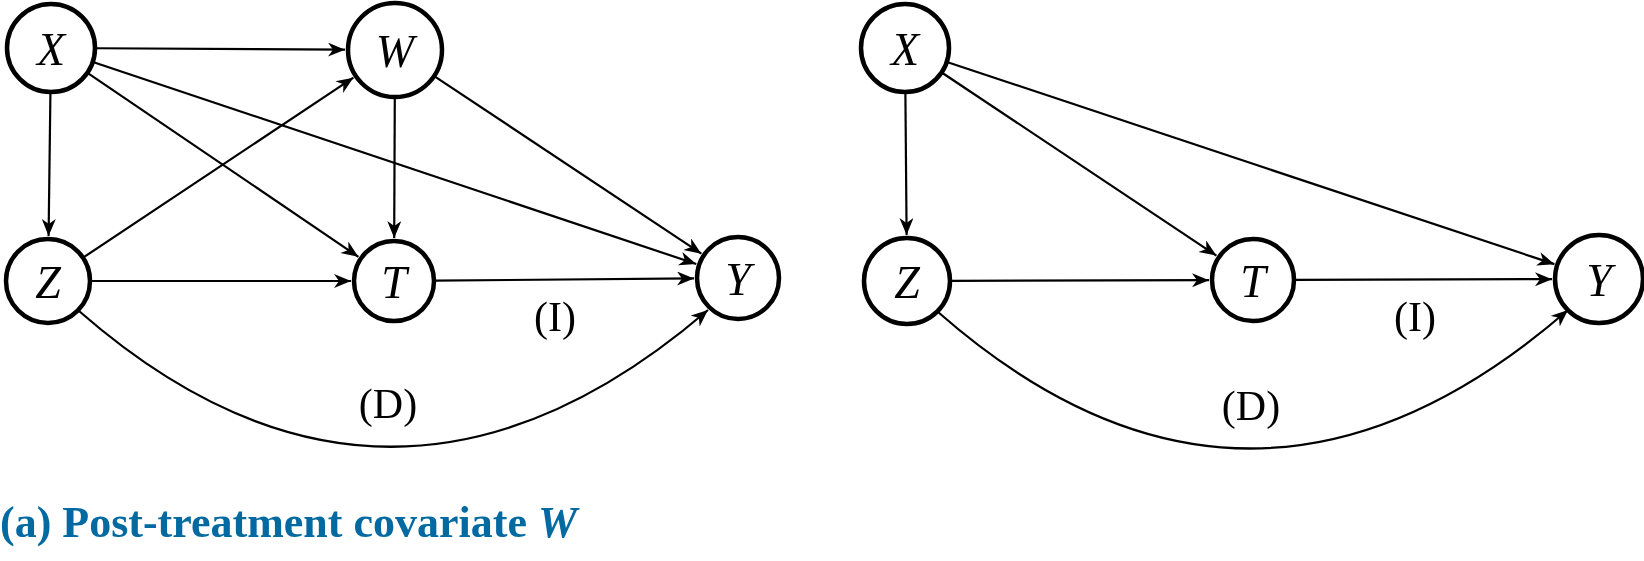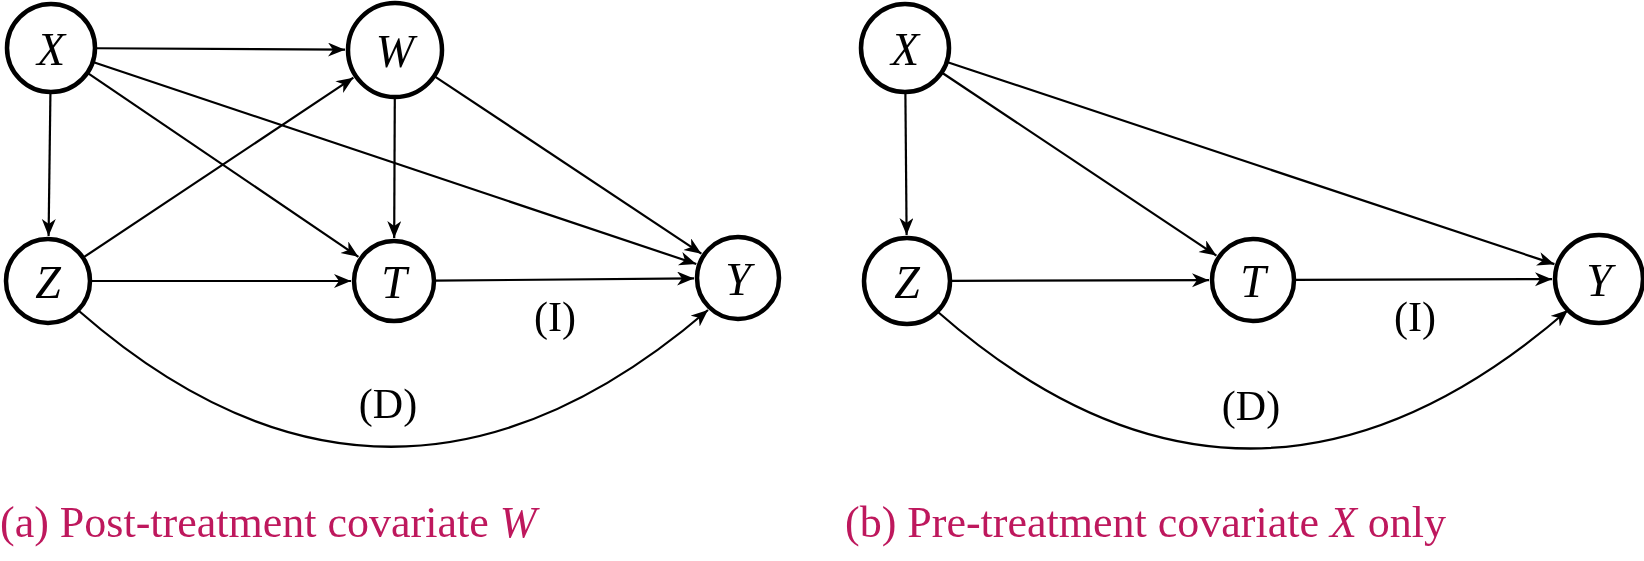--- a/index.html
+++ b/index.html
@@ -17,23 +17,24 @@
   }
   .figure svg {
     position: absolute;
     left: 0;
     top: 0;
   }
   .caption {
     position: absolute;
     font-size: 44px;
     line-height: 1.15;
-    color: #be185d;
+    color: #0369a1;
     white-space: nowrap;
     font-family: "Liberation Serif", "DejaVu Serif", serif;
+    font-weight: bold;
   }
   .caption .it {
     font-style: italic;
   }
   .node-label {
     font-family: "Liberation Serif", "DejaVu Serif", serif;
     font-style: italic;
     font-size: 46px;
   }
   .edge-label {
@@ -108,14 +109,13 @@
         </g>
       </g>
     <g id="labels-layer">
         <text x="555" y="316" dy="0.36em" text-anchor="middle" fill="#000000" class="edge-label">(I)</text>
         <text x="388" y="403" dy="0.36em" text-anchor="middle" fill="#000000" class="edge-label">(D)</text>
         <text x="1415" y="316" dy="0.36em" text-anchor="middle" fill="#000000" class="edge-label">(I)</text>
         <text x="1251" y="405" dy="0.36em" text-anchor="middle" fill="#000000" class="edge-label">(D)</text>
       </g>
   </svg>
   <div class="caption" id="caption-a" style="left: 0px; top: 498px;"><span>(a) Post-treatment covariate </span><span class="it">W</span></div>
-  <div class="caption" id="caption-b" style="left: 845px; top: 498px;"><span>(b) Pre-treatment covariate </span><span class="it">X</span><span> only</span></div>
 </div>
 
 </body></html>

